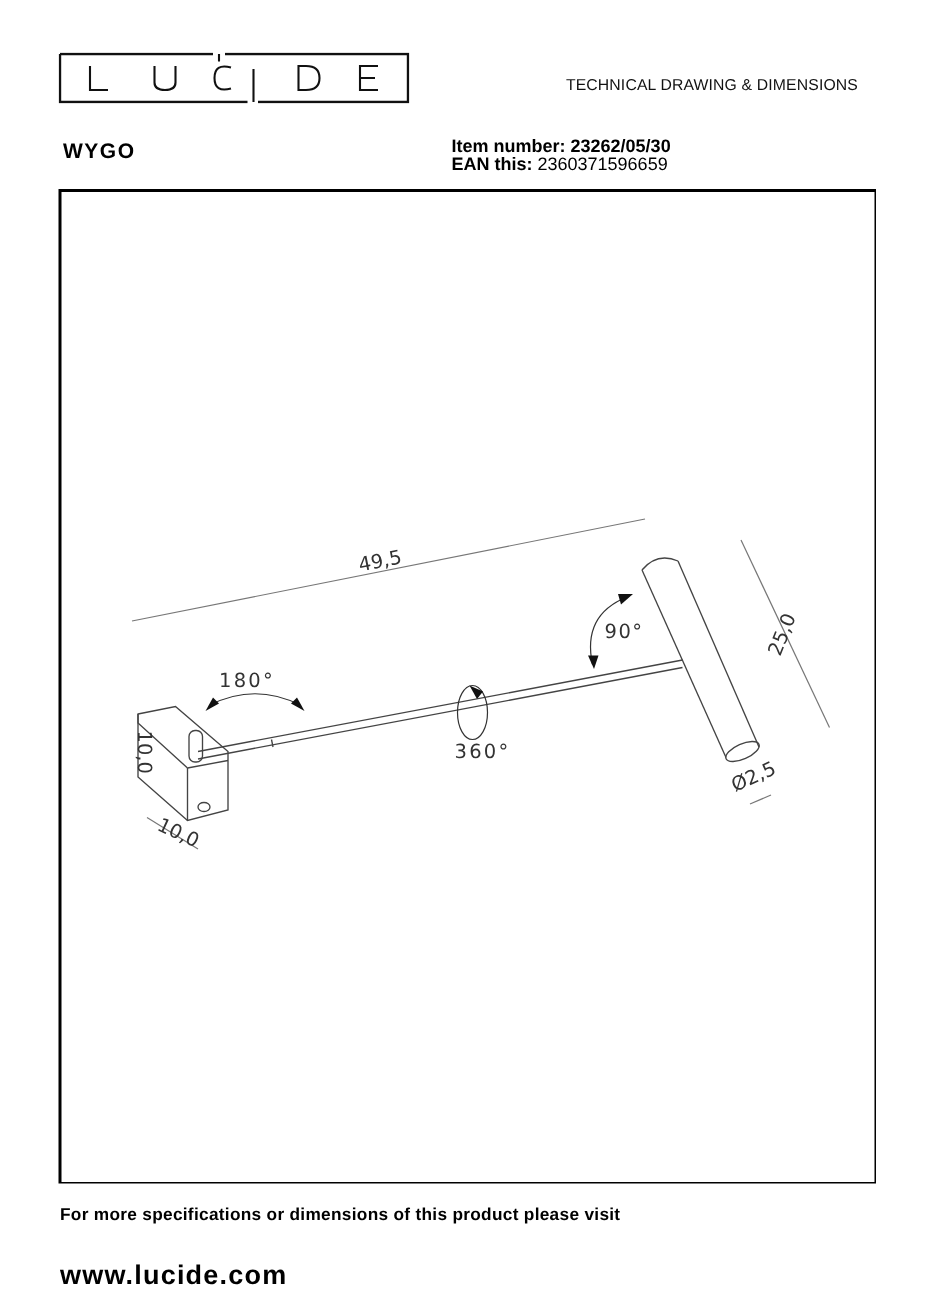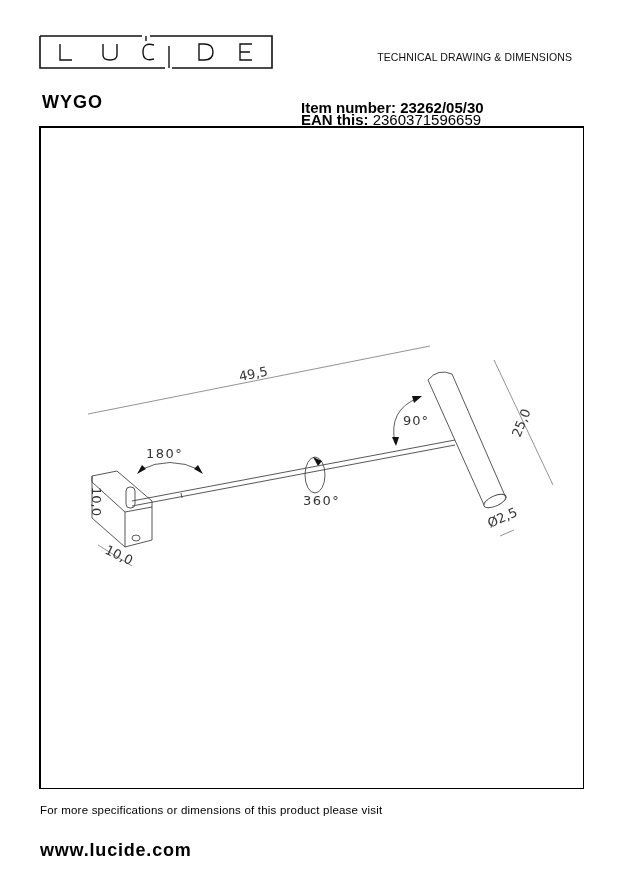--- a/index.html
+++ b/index.html
@@ -1,26 +1,26 @@
 <!DOCTYPE html>
 <html><head>
   <meta charset="utf-8">
   <style>
     html, body { margin: 0; padding: 0; background: #ffffff; }
     body { width: 620px; height: 877px; position: relative; overflow: hidden; font-family: "Liberation Sans", sans-serif; color: #000; }
     .logo { position: absolute; left: 39px; top: 35px; width: 234px; height: 34px; }
     .logo svg { width: 100%; height: 100%; display: block; }
     .doc-type { position: absolute; right: 48px; top: 37px; font-size: 10.5px; letter-spacing: 0.1px; color: #111; margin-top: 14px; }
-    .product-name { position: absolute; left: 42px; top: 92px; font-size: 18px; font-weight: bold; letter-spacing: 1px; }
-    .meta { position: absolute; left: 301px; top: 102px; font-size: 15px; line-height: 12px; }
+    .product-name { position: absolute; left: 42px; top: 92px; font-size: 14px; font-weight: bold; letter-spacing: 1px; }
+    .meta { position: absolute; left: 301px; top: 91px; font-size: 12px; line-height: 12px; }
     .meta .row b { font-weight: bold; }
     .frame { position: absolute; left: 39px; top: 126px; width: 545px; height: 663px; border: 1px solid #000; border-top-width: 2px; border-left-width: 2px; box-sizing: border-box; }
     .drawing { position: absolute; left: 0; top: 0; width: 620px; height: 877px; pointer-events: none; }
     .drawing text { font-family: "DejaVu Sans", sans-serif; fill: #333; }
-    .footer-note { position: absolute; left: 40px; top: 804px; font-size: 11.5px; font-weight: normal; letter-spacing: 0.2px; }
+    .footer-note { position: absolute; left: 40px; top: 804px; font-size: 11.5px; font-weight: bold; letter-spacing: 0.2px; }
     .footer-url { position: absolute; left: 40px; top: 840px; font-size: 18px; font-weight: bold; letter-spacing: 0.8px; }
   </style>
 </head>
 <body>
 
 <div class="logo">
   <svg viewBox="0 0 234 34">
     <path d="M1 1 H103 M111 1 H233 V33 H133 M126 33 H1 V1" fill="none" stroke="#111" stroke-width="1.6"></path>
     <g fill="none" stroke="#111" stroke-width="1.4">
       <path d="M21 9 V25 H33"></path>

